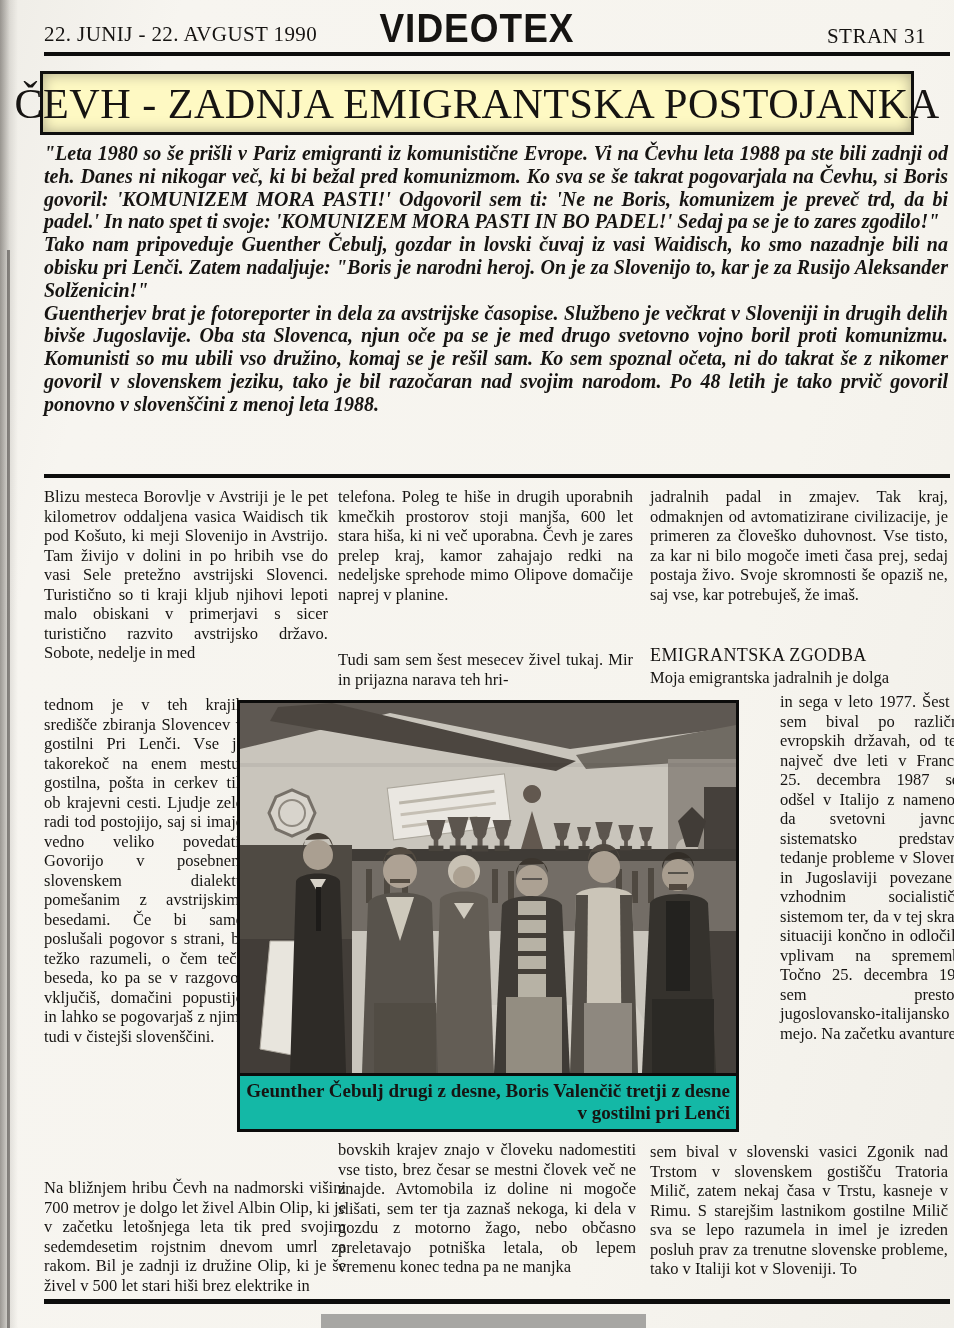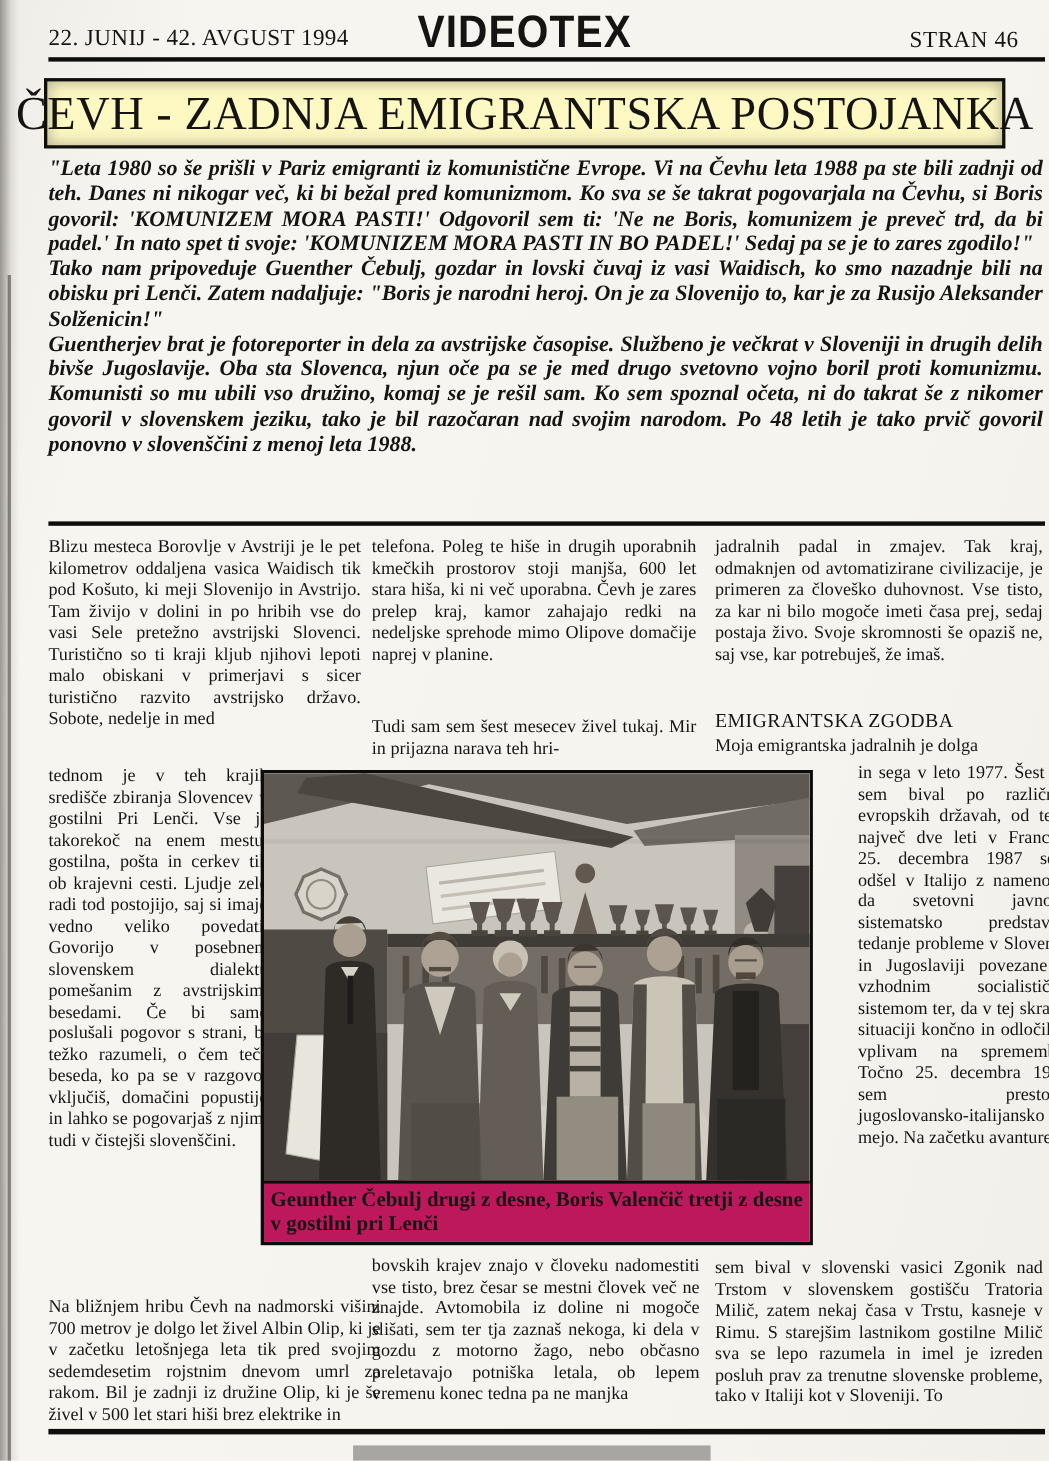--- a/index.html
+++ b/index.html
@@ -46,34 +46,34 @@
   .c2c{left:338px;top:1140px;width:298px;}
   .c3a{left:650px;top:487px;width:298px;}
   .c3h{left:650px;top:646px;width:298px;font-size:18px;letter-spacing:.4px;}
   .c3l{left:650px;top:668px;width:298px;}
   .c3n{left:756px;top:692px;width:192px;margin-left:24px;}
   .c3c{left:650px;top:1142px;width:298px;}
 
   
   .photo-wrap{left:237px;top:700px;width:496px;border:3px solid #0c0c0b;background:#f8f6f1;}
   .photo-svg{display:block;}
-  .photo-caption{border-top:3px solid #0c0c0b;padding:4px 6px 5px 6px;text-align:left;
-    font-weight:bold;font-size:19px;line-height:22px;background:#be185d;}
+  .photo-caption{border-top:3px solid #0c0c0b;padding:4px 6px 5px 6px;text-align:right;
+    font-weight:bold;font-size:19px;line-height:22px;background:#14b8a6;}
 
   .bottom-bar{left:321px;top:1314px;width:325px;height:14px;background:#a7a6a3;}
 </style>
 </head>
 <body>
 
 <div class="abs scan-edge"></div>
 <div class="abs scan-line"></div>
 
-<div class="abs hdr-date">22. JUNIJ - 42. AVGUST 1994</div>
+<div class="abs hdr-date">22. JUNIJ - 22. AVGUST 1990</div>
 <div class="abs hdr-mast">VIDEOTEX</div>
-<div class="abs hdr-page">STRAN 46</div>
+<div class="abs hdr-page">STRAN 31</div>
 <div class="abs rule rule1"></div>
 
 <div class="abs title-box">
   <span>ČEVH - ZADNJA EMIGRANTSKA POSTOJANKA</span>
 </div>
 
 <div class="abs intro">
   <p>"Leta 1980 so še prišli v Pariz  emigranti iz komunistične Evrope. Vi na Čevhu leta 1988 pa ste bili zadnji od teh. Danes ni nikogar več, ki bi bežal pred komunizmom. Ko sva se še takrat pogovarjala na Čevhu, si Boris govoril: 'KOMUNIZEM MORA PASTI!' Odgovoril sem ti: 'Ne ne Boris, komunizem je preveč trd, da bi padel.' In nato spet ti svoje: 'KOMUNIZEM MORA PASTI IN BO PADEL!' Sedaj pa se je to zares zgodilo!"</p>
   <p>Tako nam pripoveduje  Guenther Čebulj, gozdar in lovski čuvaj  iz vasi Waidisch, ko smo nazadnje bili na obisku pri Lenči. Zatem nadaljuje: "Boris je narodni heroj. On je za Slovenijo to, kar je za Rusijo Aleksander Solženicin!"</p>
   <p>Guentherjev brat je fotoreporter  in dela za avstrijske časopise.  Službeno  je večkrat v Sloveniji in drugih delih bivše Jugoslavije. Oba sta Slovenca, njun oče pa se je med drugo svetovno vojno boril proti komunizmu. Komunisti so mu ubili vso družino, komaj se je rešil sam. Ko sem  spoznal očeta, ni do takrat še z nikomer govoril v slovenskem jeziku, tako je bil razočaran nad svojim narodom. Po 48 letih je tako prvič govoril ponovno v slovenščini z menoj leta 1988.</p>

